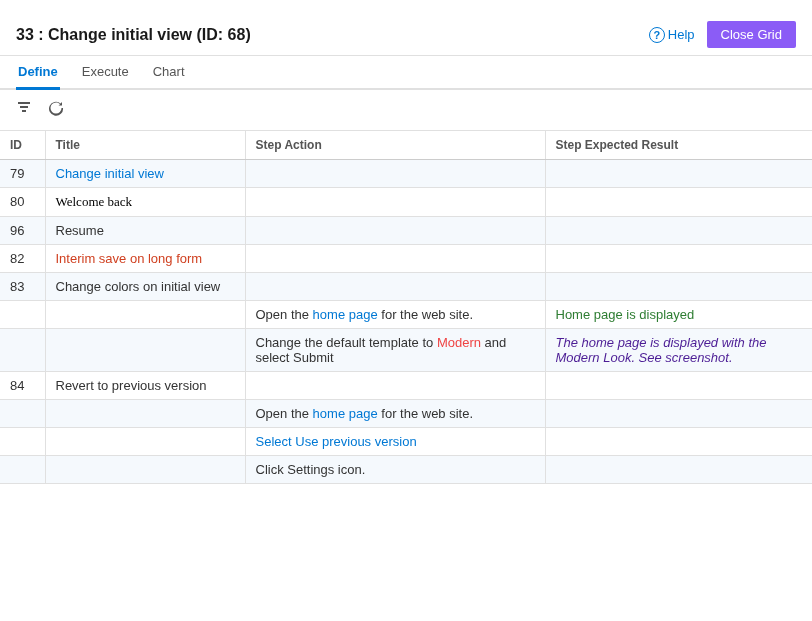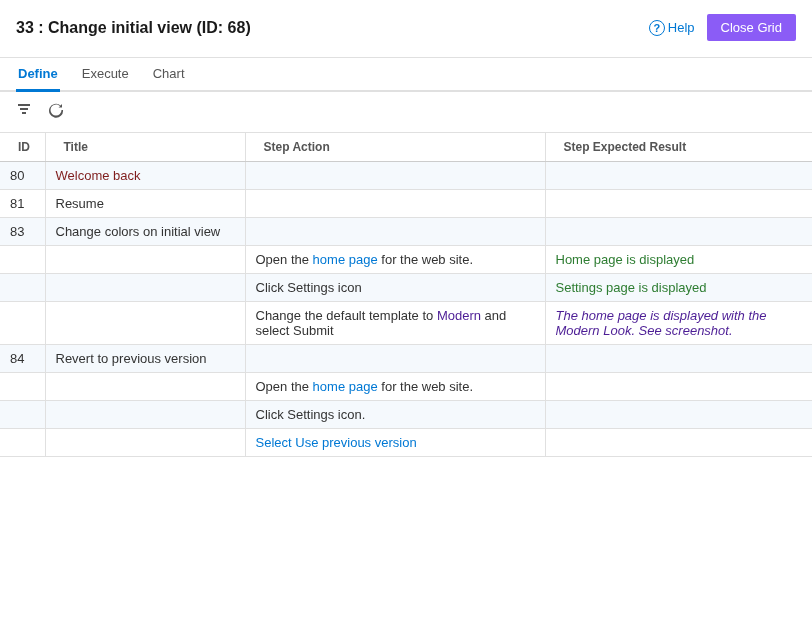--- a/index.html
+++ b/index.html
@@ -2,22 +2,23 @@
 <html><head>
   <meta charset="utf-8">
   <style>
     * { box-sizing: border-box; margin: 0; padding: 0; }
     body { font-family: 'Segoe UI', Arial, sans-serif; font-size: 13px; color: #333; background: #fff; }
 
     .header {
       display: flex;
       justify-content: space-between;
       align-items: center;
-      padding: 14px 16px 16px 16px;
+      padding: 14px 16px 7px 16px;
       border-bottom: 1px solid #e0e0e0;
+      margin-top: 7px;
     }
 
     .header-title {
       font-size: 16px;
       font-weight: 600;
       color: #1a1a1a;
     }
 
     .header-right {
       display: flex;
@@ -99,21 +100,21 @@
       border-collapse: collapse;
       table-layout: fixed;
     }
 
     thead tr {
       background: #fff;
     }
 
     thead th {
       text-align: left;
-      padding: 7px 18px;
+      padding: 7px 10px;
       font-size: 12px;
       font-weight: 600;
       color: #555;
       border-bottom: 1px solid #ccc;
       border-right: 1px solid #e0e0e0;
     }
 
     thead th:last-child { border-right: none; margin-left: 20px; }
 
     col.col-id { width: 45px; }
@@ -206,74 +207,80 @@
     <thead>
       <tr>
         <th>ID</th>
         <th>Title</th>
         <th>Step Action</th>
         <th>Step Expected Result</th>
       </tr>
     </thead>
     <tbody id="table-body">
         <tr>
+          <td>79</td>
+          <td><span style="color: rgb(0, 120, 212);">Change initial view</span></td>
+          <td></td>
+          <td></td>
+        </tr>
+        <tr>
           <td>80</td>
-          <td><span style="color: #7f1d1d;">Welcome back</span></td>
-          <td></td>
-          <td></td>
-        </tr>
-        <tr>
-          <td>81</td>
+          <td><span style="color: #000000; font-family: Liberation Serif, serif;">Welcome back</span></td>
+          <td></td>
+          <td></td>
+        </tr>
+        <tr>
+          <td>96</td>
           <td><span style="color: rgb(51, 51, 51);">Resume</span></td>
+          <td></td>
+          <td></td>
+        </tr>
+        <tr>
+          <td>82</td>
+          <td><span style="color: rgb(208, 64, 32);">Interim save on long form</span></td>
           <td></td>
           <td></td>
         </tr>
         <tr>
           <td>83</td>
           <td><span style="color: rgb(51, 51, 51);">Change colors on initial view</span></td>
           <td></td>
           <td></td>
         </tr>
         <tr>
           <td></td>
           <td></td>
           <td><span style="color: rgb(51, 51, 51);">Open the </span><span style="color: rgb(0, 120, 212);">home page</span><span style="color: rgb(51, 51, 51);"> for the web site.</span></td>
           <td><span style="color: rgb(46, 125, 50);">Home page is displayed</span></td>
         </tr>
         <tr>
           <td></td>
           <td></td>
-          <td><span style="color: rgb(51, 51, 51);">Click Settings icon</span></td>
-          <td><span style="color: rgb(46, 125, 50);">Settings page is displayed</span></td>
-        </tr>
-        <tr>
-          <td></td>
-          <td></td>
-          <td><span style="color: rgb(51, 51, 51);">Change the default template to </span><span style="color: #4c1d95;">Modern</span><span style="color: rgb(51, 51, 51);"> and select Submit</span></td>
+          <td><span style="color: rgb(51, 51, 51);">Change the default template to </span><span style="color: #ef4444;">Modern</span><span style="color: rgb(51, 51, 51);"> and select Submit</span></td>
           <td><span style="color: #4c1d95; font-style: italic;">The home page is displayed with the Modern Look. See screenshot.</span></td>
         </tr>
         <tr>
           <td>84</td>
           <td><span style="color: rgb(51, 51, 51);">Revert to previous version</span></td>
           <td></td>
           <td></td>
         </tr>
         <tr>
           <td></td>
           <td></td>
           <td><span style="color: rgb(51, 51, 51);">Open the </span><span style="color: rgb(0, 120, 212);">home page</span><span style="color: rgb(51, 51, 51);"> for the web site.</span></td>
           <td></td>
         </tr>
         <tr>
           <td></td>
           <td></td>
+          <td><span style="color: rgb(0, 120, 212);">Select Use previous version</span></td>
+          <td></td>
+        </tr>
+        <tr>
+          <td></td>
+          <td></td>
           <td><span style="color: rgb(51, 51, 51);">Click Settings icon.</span></td>
-          <td></td>
-        </tr>
-        <tr>
-          <td></td>
-          <td></td>
-          <td><span style="color: rgb(0, 120, 212);">Select Use previous version</span></td>
           <td></td>
         </tr>
       </tbody>
   </table>
 </div>
 
 </body></html>

